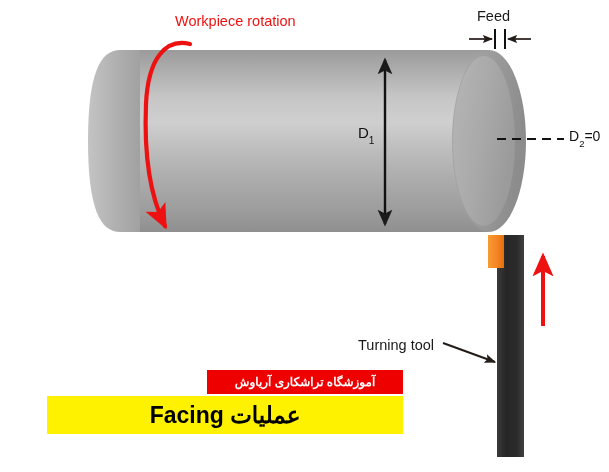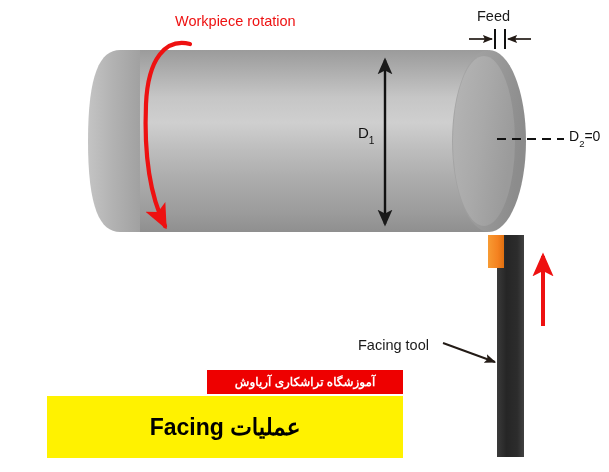--- a/index.html
+++ b/index.html
@@ -88,21 +88,21 @@
     align-items: center;
     justify-content: center;
     direction: rtl;
     z-index: 5;
   }
   .banner-yellow {
     position: absolute;
     left: 47px;
     top: 396px;
     width: 356px;
-    height: 62px;
+    height: 38px;
     background: #fff200;
     color: #000000;
     font-size: 23px;
     font-weight: bold;
     display: flex;
     align-items: center;
     justify-content: center;
     direction: rtl;
     z-index: 4;
   }
@@ -217,20 +217,20 @@
   </svg>
 
   <div class="lbl lbl-rotation">Workpiece rotation</div>
 
   <div class="lbl lbl-depth">Feed</div>
 
   <div class="lbl lbl-d1"><span>D</span><span class="sub">1</span></div>
 
   <div class="lbl lbl-d2"><span>D</span><span class="sub">2</span><span>=0</span></div>
 
-  <div class="lbl lbl-turning">Facing tool</div>
+  <div class="lbl lbl-turning">Turning tool</div>
 
 
   <div class="banner-red">آموزشگاه تراشکاری آریاوش</div>
 
   <div class="banner-yellow">عملیات Facing</div>
 
 </div>
 
 </body></html>

